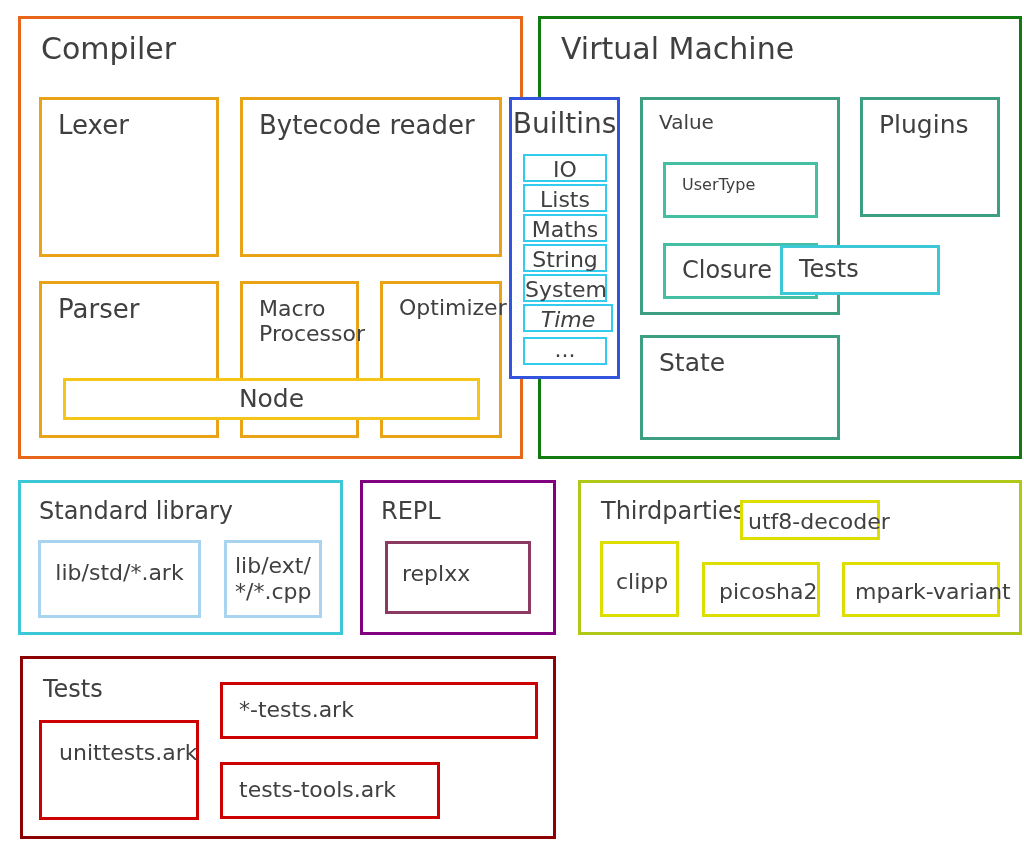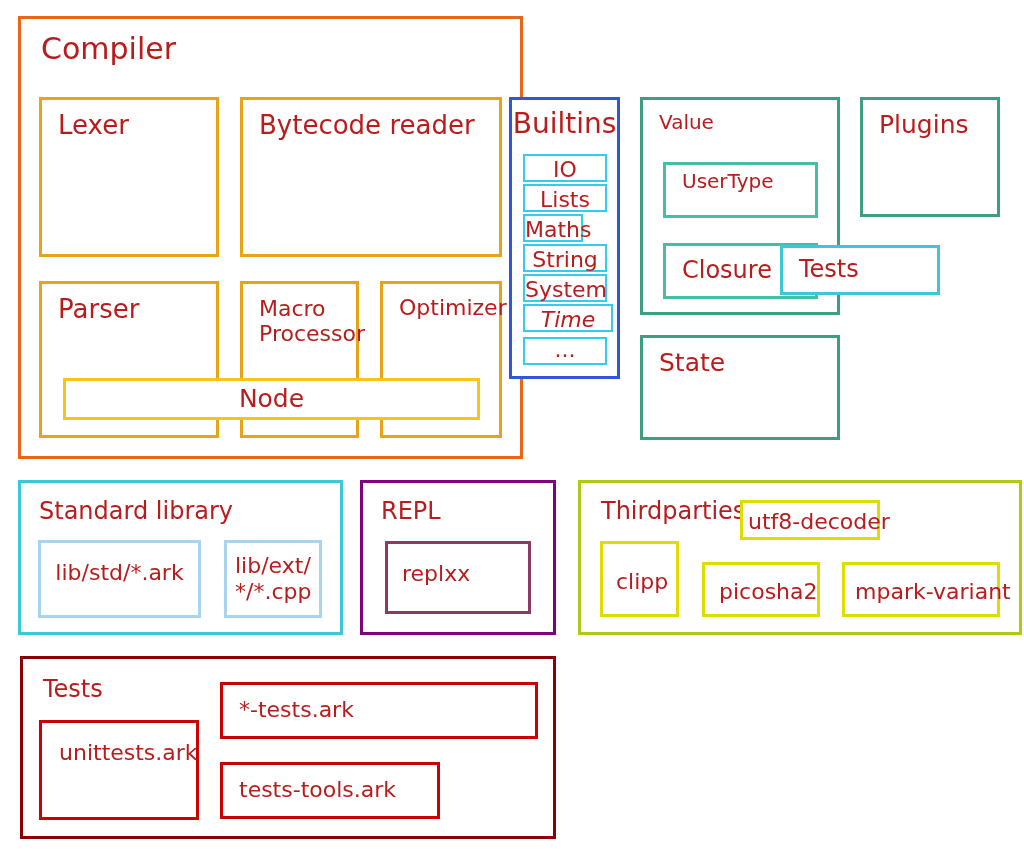--- a/index.html
+++ b/index.html
@@ -23,21 +23,21 @@
     position: absolute;
     box-sizing: border-box;
     background: #ffffff;
     border-style: solid;
     color: #000000;
     line-height: 1.05;
   }
   .box > .label {
     position: absolute;
     white-space: pre;
-    color: #b91c1c;
+    color: #404040;
   }
   
   .group {
     border-width: 3px;
   }
   .group > .label {
     left: 20px;
     top: 14px;
     font-size: 30px;
   }
@@ -106,27 +106,30 @@
   </div>
 
   <div class="box comp mid" style="left:380px; top:281px; width:122px; height:157px; border-color:#E8A317;">
     <span class="label">Optimizer</span>
   </div>
 
   <div class="box comp centerlab" style="left:63px; top:378px; width:417px; height:42px; border-color:#F5C518;">
     <span class="label" style="top:5px; font-size:25px;">Node</span>
   </div>
 
+  <div class="box group" style="left:538px; top:16px; width:484px; height:443px; border-color:#117A11;">
+    <span class="label">Virtual Machine</span>
+  </div>
 
   <div class="box comp" style="left:640px; top:97px; width:200px; height:218px; border-color:#3E9E82;">
     <span class="label" style="top:12px; font-size:20px;">Value</span>
   </div>
 
   <div class="box comp" style="left:663px; top:162px; width:155px; height:56px; border-color:#44BFA3;">
-    <span class="label" style="top:6px; font-size:20px;">UserType</span>
+    <span class="label" style="top:12px; font-size:16px;">UserType</span>
   </div>
 
   <div class="box comp" style="left:663px; top:243px; width:155px; height:56px; border-color:#44BFA3;">
     <span class="label" style="top:12px; font-size:24px;">Closure</span>
   </div>
 
   <div class="box comp" style="left:780px; top:245px; width:160px; height:50px; border-color:#3DC8D8; z-index:5;">
     <span class="label" style="top:9px; font-size:24px;">Tests</span>
   </div>
 
@@ -141,21 +144,21 @@
   <div class="box group" style="left:509px; top:97px; width:111px; height:282px; border-color:#3355DD; z-index:9;">
     <span class="label" style="left:0; right:0; top:9px; text-align:center; font-size:28px;">Builtins</span>
   </div>
   <div style="position:absolute; left:509px; top:97px; width:111px; height:282px; z-index:10;">
     <div class="box comp tiny" style="left:14px; top:57px; width:84px; height:28px; border-color:#33CCEE;">
       <span class="label">IO</span>
     </div>
     <div class="box comp tiny" style="left:14px; top:87px; width:84px; height:28px; border-color:#33CCEE;">
       <span class="label">Lists</span>
     </div>
-    <div class="box comp tiny" style="left:14px; top:117px; width:60px; height:28px; border-color:#33CCEE;padding-left:14px;">
+    <div class="box comp tiny" style="left:14px; top:117px; width:84px; height:28px; border-color:#33CCEE;padding-left:14px;">
       <span class="label">Maths</span>
     </div>
     <div class="box comp tiny" style="left:14px; top:147px; width:84px; height:28px; border-color:#33CCEE;">
       <span class="label">String</span>
     </div>
     <div class="box comp tiny" style="left:14px; top:177px; width:84px; height:28px; border-color:#33CCEE;">
       <span class="label">System</span>
     </div>
     <div class="box comp tiny" style="left:14px; top:207px; width:90px; height:28px; border-color:#33CCEE;font-style:italic;">
       <span class="label">Time</span>

